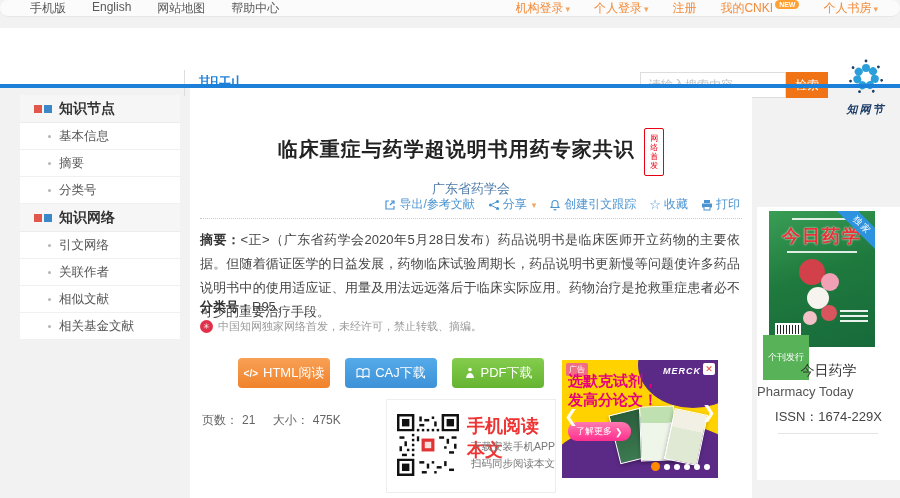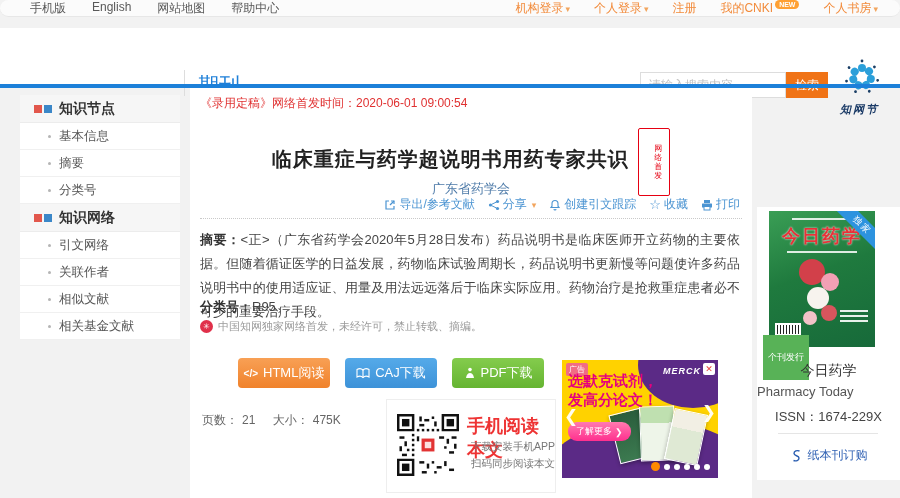--- a/index.html
+++ b/index.html
@@ -30,21 +30,21 @@
   .brand-cn { font-family:"DejaVu Serif","Liberation Serif",serif; font-weight:bold;
     font-size:23px; color:#c03c30; margin-left:8px; line-height:30px; }
   .brand-sep { position:absolute; left:184px; top:42px; width:1px; height:26px; background:#ddd; }
   .channel { position:absolute; left:198px; top:43px; font-size:21px; color:#1d7fd8; }
   .search-wrap { position:absolute; left:640px; top:44px; display:flex; }
   .search-input { width:146px; height:26px; border:1px solid #ddd; font-size:12px;
     padding-left:8px; color:#444; outline:none; }
   .search-input::placeholder { color:#bfbfbf; }
   .search-btn { width:42px; height:26px; background:#f07316; color:#fff; border:none;
     font-size:12px; cursor:pointer; }
-  .node-logo { position:absolute; left:840px; top:30px; width:52px; }
+  .node-logo { position:absolute; left:840px; top:30px; width:52px; text-align:center; }
   .node-caption { font-size:11px; font-weight:bold; color:#1a3a66; font-style:italic; letter-spacing:2px; }
   .blue-bar { position:absolute; left:0; top:84px; width:900px; height:4px; background:#1c80d9; }
 
   
   .page { position:absolute; left:0; top:88px; width:716px; height:410px; }
 
   
   .sidebar { position:absolute; left:20px; top:7px; width:160px; background:#fff; }
   .sb-sec { height:28px; display:flex; align-items:center; background:#f6f6f6;
     border-bottom:1px solid #ececec; font-size:14px; font-weight:bold; color:#333; padding-left:14px; }
@@ -55,21 +55,21 @@
     font-size:12.5px; color:#555; padding-left:28px; background:#fff; }
   .sb-item .dot { width:3px; height:3px; border-radius:50%; background:#b5b5b5; margin-right:8px; }
 
   
   .main-panel { position:absolute; left:190px; top:0; width:562px; height:410px; background:#fff; }
   .first-publish { position:absolute; left:10px; top:7px; font-size:12px; color:#e03131; }
   .title-row { position:absolute; left:0; top:40px; width:100%; text-align:center; }
   .article-title { display:inline; font-size:20px; font-weight:bold; color:#222; letter-spacing:1px; }
   .title-badge { display:inline-block; vertical-align:middle; margin-left:5px; width:20px;
     font-size:8px; line-height:9px; color:#e60012; border:1px solid #e60012; border-radius:2px;
-    padding:15px; text-align:center; }
+    padding:5px; text-align:center; }
   .author-row { position:absolute; left:0; top:92px; width:100%; text-align:center;
     font-size:13px; color:#4d7aa8; }
   .toolbar { position:absolute; right:12px; top:108px; display:flex; gap:13px;
     font-size:12px; color:#4b94d2; align-items:center; }
   .tb-item { display:flex; align-items:center; gap:3px; color:#4b94d2; }
   .tb-item svg { display:block; }
   .star-glyph { font-size:13px; }
   .dotted-divider { position:absolute; left:10px; top:130px; width:542px;
     border-top:1px dotted #c9c9c9; }
   .abstract { position:absolute; left:10px; top:140px; width:540px; font-size:13px;
@@ -276,21 +276,20 @@
         <i class="dot"></i>
         <span>相似文献</span>
       </a>
     <a class="sb-item">
         <i class="dot"></i>
         <span>相关基金文献</span>
       </a>
   </aside>
 
   <main class="main-panel">
-    <div class="first-publish">《录用定稿》网络首发时间：2020-06-01 09:00:54</div>
 
     <div class="title-row">
       <h1 class="article-title">临床重症与药学超说明书用药专家共识</h1>
       <span class="title-badge">网络首发</span>
     </div>
 
     <div class="author-row"><a>广东省药学会</a></div>
 
     <div class="toolbar">
       <a class="tb-item">
@@ -481,21 +480,15 @@
           <div class="ci"></div>
           <div class="ci"></div>
       </div>
       <div class="ribbon">独家</div>
     </div>
     <span class="cover-badge">个刊发行</span>
     <div class="j-name">今日药学</div>
     <div class="j-en">Pharmacy Today</div>
     <div class="j-issn">ISSN：1674-229X</div>
     <div class="j-divider"></div>
-    <a class="j-order">
-      <svg width="13" height="13" viewBox="0 0 13 13">
-          <path d="M9.5 2C7 1 4 2 4 4.5S9 6.5 9 9s-3 3.5-5.5 2.5" fill="none" stroke="#2a5db0" stroke-width="1.4"></path>
-        </svg>
-      <span>纸本刊订购</span>
-    </a>
   </aside>
 
 </div>
 
 </body></html>

